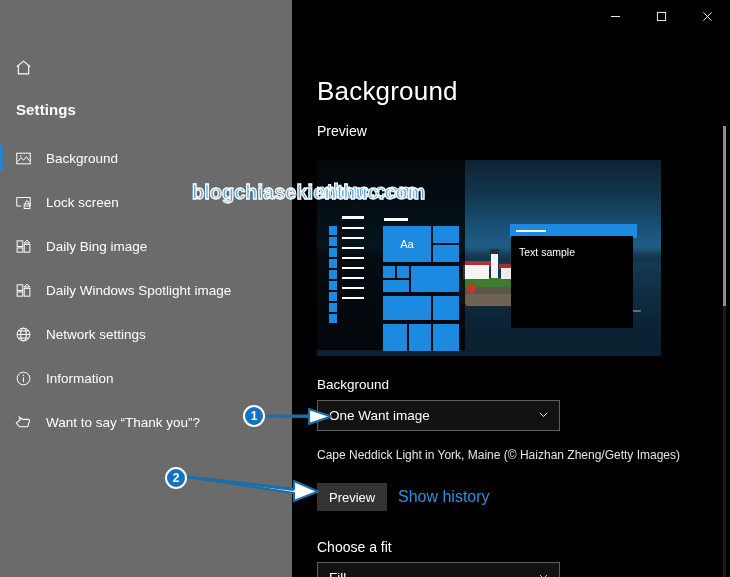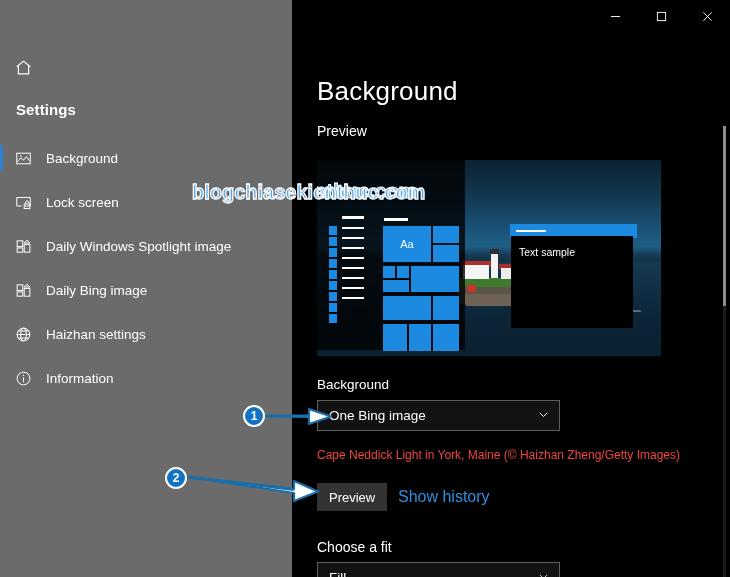--- a/index.html
+++ b/index.html
@@ -257,21 +257,21 @@
     margin-left: 11px;
     color:#ffffff; font-size: 13.5px;
   }
   #bg-select-chevron {
     position:absolute; right: 9px; top: 50%;
     transform: translateY(-50%);
     color:#ffffff;
   }
   #credit-text {
     position:absolute; left: 25px; top: 448px;
-    color:#ef4444; font-size: 12px;
+    color:#e5e5e5; font-size: 12px;
     white-space: nowrap;
   }
   #choose-btn {
     position:absolute; left: 25px; top: 483px;
     min-width: 66px; height: 28px;
     background: #333333;
     border: 1px solid #333333;
     color:#ffffff; font-size: 13px;
     display:flex; align-items:center; justify-content:center;
     padding: 0 11px;
@@ -382,61 +382,70 @@
       <div class="nav-item">
         <span class="sel-bar"></span>
         <span class="nav-icon">
           <svg width="17" height="17" viewBox="0 0 24 24" fill="none" stroke="#ffffff" stroke-width="1.4">
             <rect x="3" y="4" width="8" height="8"></rect>
             <rect x="3" y="14" width="8" height="6"></rect>
             <rect x="13" y="9" width="8" height="11"></rect>
             <path d="M13 7 L17 3 L21 7 Z"></path>
           </svg>
         </span>
-        <span class="nav-label">Daily Windows Spotlight image</span>
+        <span class="nav-label">Daily Bing image</span>
       </div>
 
       <div class="nav-item">
         <span class="sel-bar"></span>
         <span class="nav-icon">
           <svg width="17" height="17" viewBox="0 0 24 24" fill="none" stroke="#ffffff" stroke-width="1.4">
             <rect x="3" y="4" width="8" height="8"></rect>
             <rect x="3" y="14" width="8" height="6"></rect>
             <rect x="13" y="9" width="8" height="11"></rect>
             <path d="M13 7 L17 3 L21 7 Z"></path>
           </svg>
         </span>
-        <span class="nav-label">Daily Bing image</span>
+        <span class="nav-label">Daily Windows Spotlight image</span>
       </div>
 
       <div class="nav-item">
         <span class="sel-bar"></span>
         <span class="nav-icon">
           <svg width="17" height="17" viewBox="0 0 24 24" fill="none" stroke="#ffffff" stroke-width="1.4">
             <circle cx="12" cy="12" r="9"></circle>
             <ellipse cx="12" cy="12" rx="4" ry="9"></ellipse>
             <path d="M3 12 H21"></path>
             <path d="M4.6 7 H19.4 M4.6 17 H19.4"></path>
           </svg>
         </span>
-        <span class="nav-label">Haizhan settings</span>
+        <span class="nav-label">Network settings</span>
       </div>
 
       <div class="nav-item">
         <span class="sel-bar"></span>
         <span class="nav-icon">
           <svg width="17" height="17" viewBox="0 0 24 24" fill="none" stroke="#ffffff" stroke-width="1.4">
             <circle cx="12" cy="12" r="9"></circle>
             <path d="M12 10.5 V17"></path>
             <circle cx="12" cy="7.4" r=".9" fill="#ffffff" stroke="none"></circle>
           </svg>
         </span>
         <span class="nav-label">Information</span>
       </div>
 
+      <div class="nav-item">
+        <span class="sel-bar"></span>
+        <span class="nav-icon">
+          <svg width="18" height="18" viewBox="0 0 24 24" fill="none" stroke="#ffffff" stroke-width="1.4">
+            <path d="M3 13.5 L8.2 9 L7 5.5 L11.5 8.5 H19 a1.6 1.6 0 0 1 1.5 2.1 L18.8 17 a2 2 0 0 1-1.9 1.4 H7.5 Z"></path>
+          </svg>
+        </span>
+        <span class="nav-label">Want to say “Thank you”?</span>
+      </div>
 
     </div>
   </div>
 
   <div id="content">
 
     <div id="titlebar">
       <div class="win-btn">
         <svg width="11" height="11" viewBox="0 0 12 12">
           <rect x="1" y="5.5" width="10" height="1" fill="#ffffff"></rect>
@@ -530,21 +539,21 @@
           </div>
         <div id="pv-win-body">
           <div id="pv-win-text">Text sample</div>
         </div>
       </div>
     </div>
 
     <div id="bg-field-label">Background</div>
 
     <div id="bg-select">
-      <span id="bg-select-value">One Bing image</span>
+      <span id="bg-select-value">One Want image</span>
       <span id="bg-select-chevron">
         <svg width="13" height="13" viewBox="0 0 16 16" fill="none" stroke="#ffffff" stroke-width="1.2">
           <path d="M3.5 6 L8 10.5 L12.5 6"></path>
         </svg>
       </span>
     </div>
 
     <div id="credit-text">Cape Neddick Light in York, Maine (© Haizhan Zheng/Getty Images)</div>
 
     <div id="choose-btn">Preview</div>

